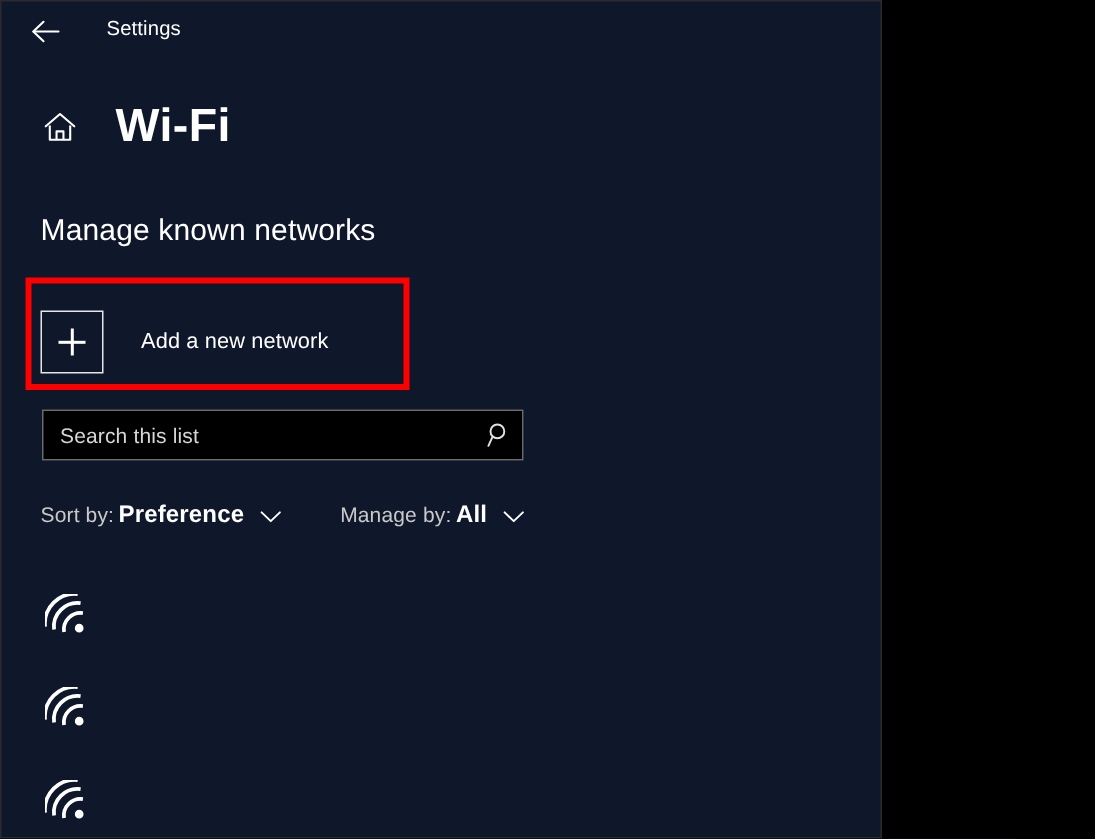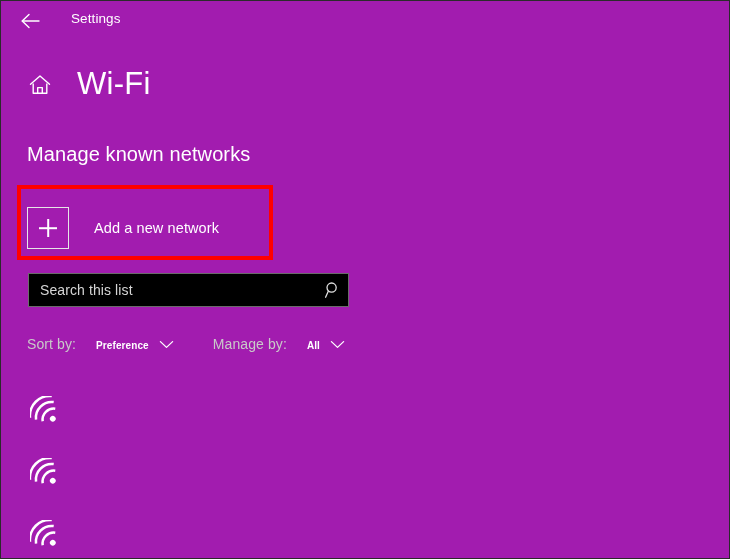--- a/index.html
+++ b/index.html
@@ -11,23 +11,23 @@
   body {
     width: 730px;
     height: 559px;
     overflow: hidden;
     font-family: "Liberation Sans", sans-serif;
     -webkit-font-smoothing: antialiased;
   }
 
   #app {
     position: relative;
-    width: 730px;
+    width: 588px;
     height: 559px;
-    background: #a21caf;
+    background: #0f172a;
     box-sizing: border-box;
     border: 1px solid #2b2b2b;
     overflow: hidden;
   }
 
   
   .titlebar {
     position: absolute;
     left: 0; top: 0;
     width: 730px;
@@ -71,21 +71,21 @@
     top: 9px;
     width: 26px;
     height: 26px;
   }
   .home-icon svg { display: block; }
   .page-title {
     position: absolute;
     left: 76px;
     top: -2px;
     font-size: 31px;
-    font-weight: 400;
+    font-weight: 700;
     color: #ffffff;
     letter-spacing: .3px;
     line-height: 46px;
     white-space: nowrap;
   }
 
   
   .section-title {
     position: absolute;
     left: 26px;
@@ -206,24 +206,24 @@
     cursor: default;
     white-space: nowrap;
   }
   .dropdown + .dropdown { margin-left: 39px; }
   .dd-label {
     font-size: 14px;
     color: #c9c9c9;
     letter-spacing: .1px;
   }
   .dd-value {
-    font-size: 10px;
+    font-size: 16px;
     color: #ffffff;
     font-weight: bold;
-    margin-left: 20px;
+    margin-left: 3px;
     letter-spacing: .1px;
   }
   .chev {
     margin-left: 10px;
     align-self: center;
     display: inline-flex;
   }
   .chev svg { display: block; }
 
   

